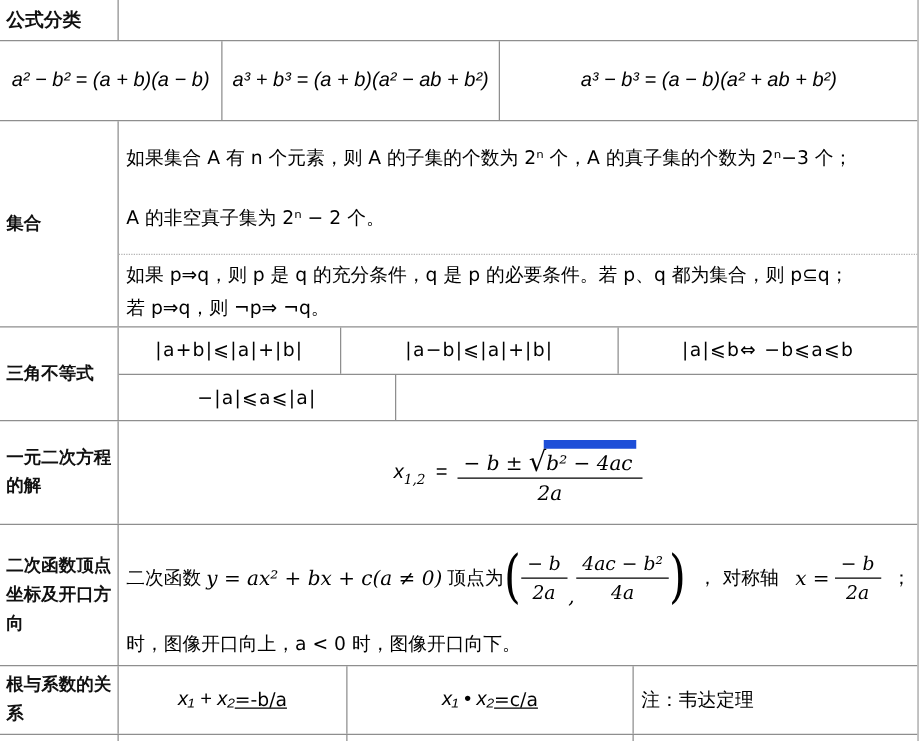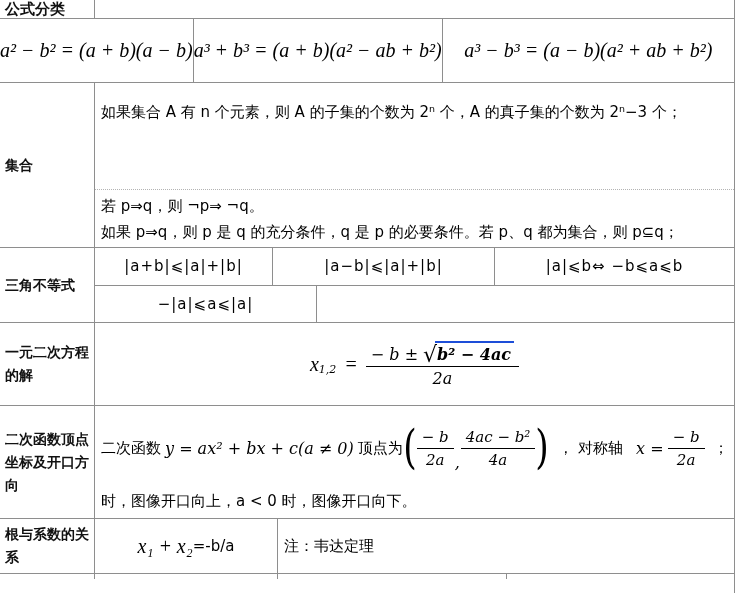--- a/index.html
+++ b/index.html
@@ -22,55 +22,55 @@
     padding:2px 2px 2px 5px;
     color:#111;
   }
   .content{flex:1;box-sizing:border-box;display:flex;min-width:0;}
   .vcol{flex-direction:column;}
   .cell{box-sizing:border-box;display:flex;align-items:center;justify-content:center;}
   .cell.br{border-right:1px solid #8e8e8e;}
   .hdrtxt{font-weight:bold;font-size:15px;color:#111;}
   .center{justify-content:center;}
   
-  .math{font-family:Liberation Serif, serif;font-style:italic;font-size:20px;white-space:nowrap;}
-  .plain{font-style:normal;font-family:"DejaVu Sans", sans-serif;font-size:15px;}
+  .math{font-family:Liberation Sans, sans-serif;font-style:italic;font-size:16px;white-space:nowrap;}
+  .plain{font-style:normal;font-family:"DejaVu Sans", sans-serif;font-size:15px;text-decoration:underline;}
   
   .setsub1{height:108px;border-bottom:1px dotted #b3b3b3;box-sizing:border-box;padding:5px 4px 0 6px;font-size:15px;}
   .setsub1 p{margin:0;line-height:48px;white-space:nowrap;}
   .setsub2{height:57px;box-sizing:border-box;padding:3px 4px 0 6px;font-size:15px;}
   .setsub2 p{margin:0;line-height:26px;white-space:nowrap;}
   
   .trirow{display:flex;box-sizing:border-box;}
   .tricell{font-family:"DejaVu Sans", sans-serif;font-size:15px;letter-spacing:1px;white-space:nowrap;}
   
   .frac{display:inline-flex;flex-direction:column;align-items:center;font-family:"DejaVu Serif", serif;font-style:italic;font-size:16px;vertical-align:middle;}
   .frac .num{display:inline-flex;align-items:flex-end;border-bottom:1px solid #000;padding:0 5px 2px 5px;white-space:nowrap;}
   .frac .den{padding-top:2px;white-space:nowrap;}
   .sqrt{display:inline-flex;align-items:flex-end;margin-left:5px;}
   .rsign{font-style:normal;font-size:22px;line-height:1;margin-right:-2px;transform:translateY(2px);}
-  .radicand{border-top:2px solid #1d4ed8;padding:2px 3px 0 2px;white-space:nowrap;font-weight:bold;}
+  .radicand{border-top:7px solid #1d4ed8;padding:2px 3px 0 2px;white-space:nowrap;}
   .msub{font-size:11px;font-family:"DejaVu Serif", serif;font-style:italic;position:relative;top:5px;}
   .bigparen{font-family:"DejaVu Serif", serif;font-style:normal;font-size:46px;font-weight:400;line-height:0.9;transform:scaleX(0.75);margin:0 -2px;}
   
   .quadcell{flex:1;display:flex;align-items:center;justify-content:center;}
   
   .paracontent{flex:1;display:flex;flex-direction:column;box-sizing:border-box;padding:4px 2px 0 6px;font-size:15px;}
   .paraline1{display:flex;align-items:center;height:76px;white-space:nowrap;}
   .paraline1 .gap{margin:0 9px;}
   .paraline2{line-height:30px;white-space:nowrap;}
   .fnmath{font-family:"DejaVu Serif", serif;font-style:italic;font-size:16px;margin:0 4px;white-space:nowrap;}
   .smallfrac{font-size:15px;}
 </style>
 </head>
 <body>
 
 <div class="tbl">
 
-  <div class="row" style="height:19px">
+  <div class="row" style="height:33px">
     <div class="labelcol">
       <span class="hdrtxt">公式分类</span>
     </div>
   </div>
 
   <div class="row" style="height:64px">
     <div class="content">
       <div class="cell br" style="flex:0 0 178px">
         <span class="math">a² − b² = (a + b)(a − b)</span>
       </div>
@@ -83,24 +83,25 @@
     </div>
   </div>
 
   <div class="row" style="height:165px">
     <div class="labelcol">
       <span>集合</span>
     </div>
     <div class="content vcol">
       <div class="setsub1">
         <p>如果集合 A 有 n 个元素，则 A 的子集的个数为 2ⁿ 个，A 的真子集的个数为 2ⁿ−3 个；</p>
+        <p>A 的非空真子集为 2ⁿ − 2 个。</p>
       </div>
       <div class="setsub2">
+        <p>如果 p⇒q，则 p 是 q 的充分条件，q 是 p 的必要条件。若 p、q 都为集合，则 p⊆q；</p>
         <p>若 p⇒q，则 ¬p⇒ ¬q。</p>
-        <p>如果 p⇒q，则 p 是 q 的充分条件，q 是 p 的必要条件。若 p、q 都为集合，则 p⊆q；</p>
       </div>
     </div>
   </div>
 
   <div class="row" style="height:75px">
     <div class="labelcol">
       <span>三角不等式</span>
     </div>
     <div class="content vcol">
       <div class="trirow" style="height:38px;border-bottom:1px solid #8e8e8e;box-sizing:border-box;">
@@ -181,20 +182,24 @@
 
   <div class="row" style="height:55px">
     <div class="labelcol">
       <span>根与系数的关系</span>
     </div>
     <div class="content">
       <div class="cell br" style="flex:0 0 183px">
         <span class="math">x₁ + x₂</span>
         <span class="plain">=-b/a</span>
       </div>
+      <div class="cell br" style="flex:0 0 229px">
+        <span class="math">x₁ • x₂</span>
+        <span class="plain">=c/a</span>
+      </div>
       <div class="cell" style="flex:1;justify-content:flex-start;padding-left:6px;font-size:15px">
         <span>注：韦达定理</span>
       </div>
     </div>
   </div>
 
   <div class="row nob" style="height:5px">
     <div class="labelcol" style="padding:0"></div>
     <div class="content">
       <div class="cell br" style="flex:0 0 183px"></div>

